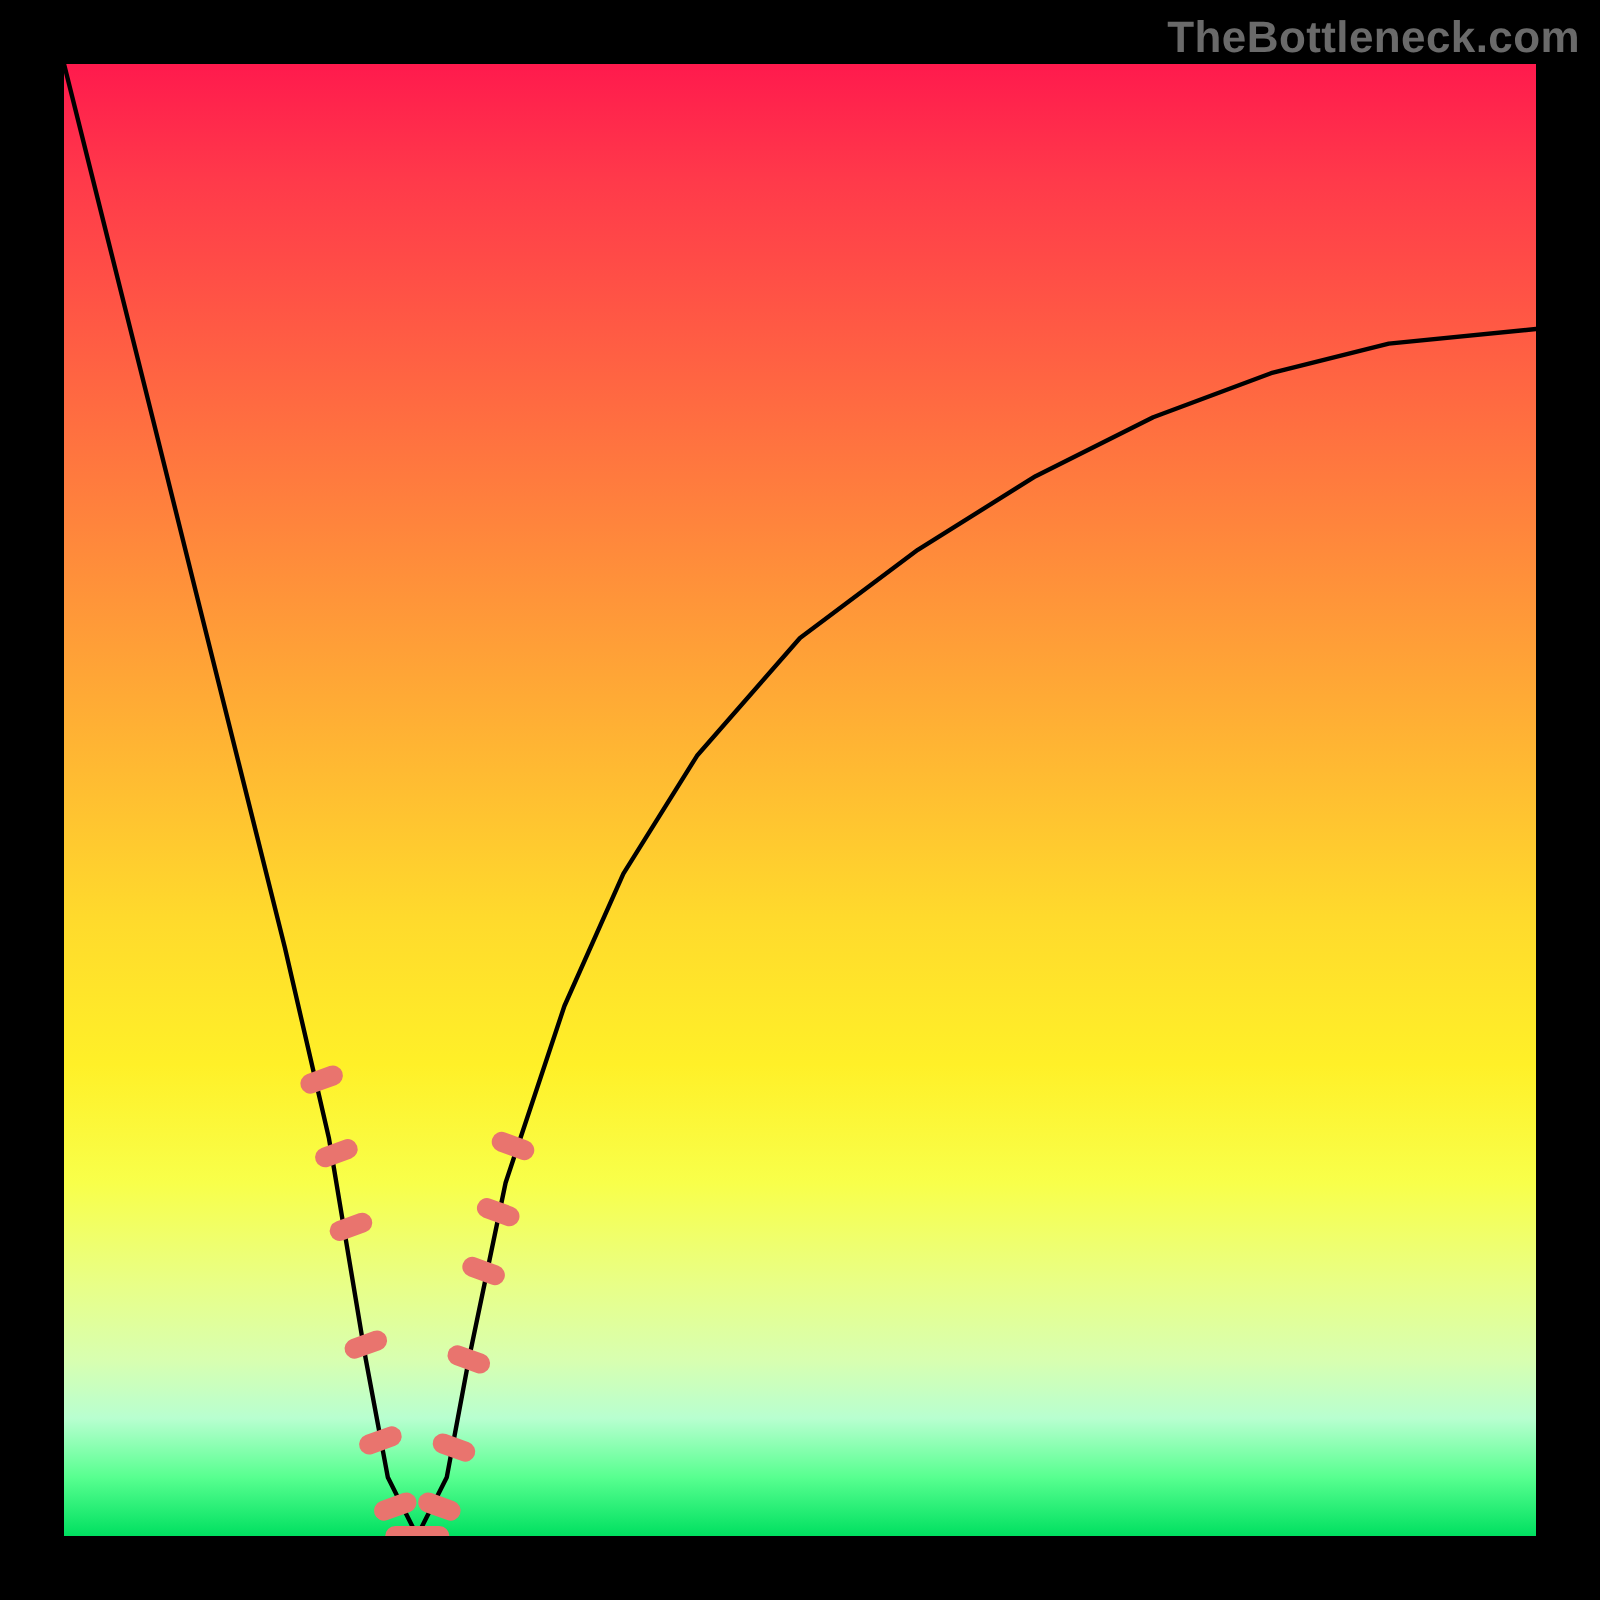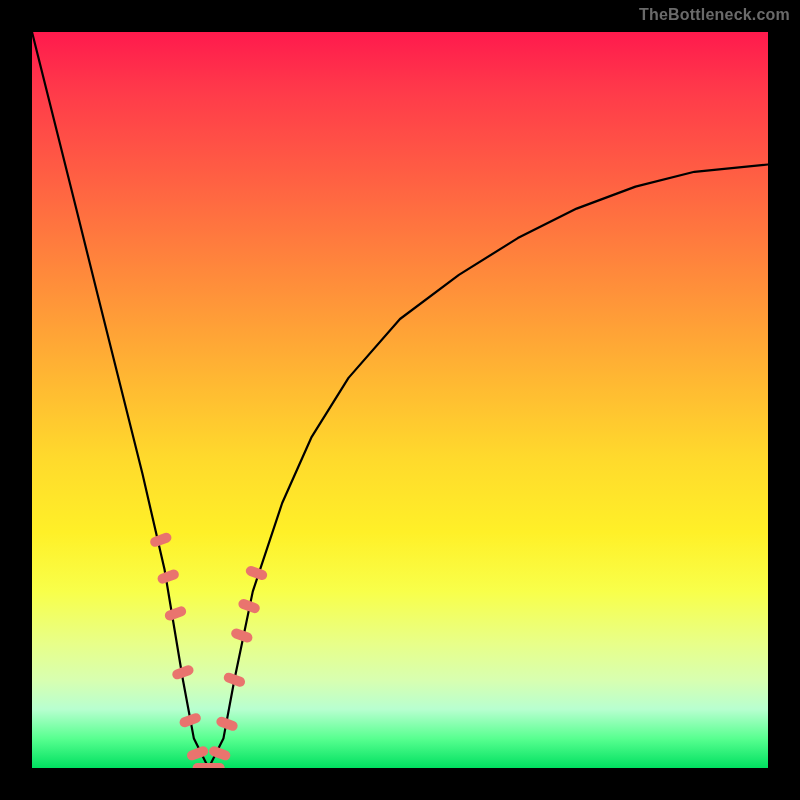--- a/index.html
+++ b/index.html
@@ -32,21 +32,21 @@
       #b8ffd0 92%,
       #58ff90 96%,
       #00e060 100%
     );
     overflow: hidden;
   }
   .watermark {
     position: absolute;
     top: 6px;
     right: 10px;
-    font-size: 16px;
+    font-size: 22px;
     font-weight: 600;
     color: #6a6a6a;
     letter-spacing: 0.2px;
     user-select: none;
   }
   svg.plot {
     position: absolute;
     left: 0;
     top: 0;
     width: 736px;

